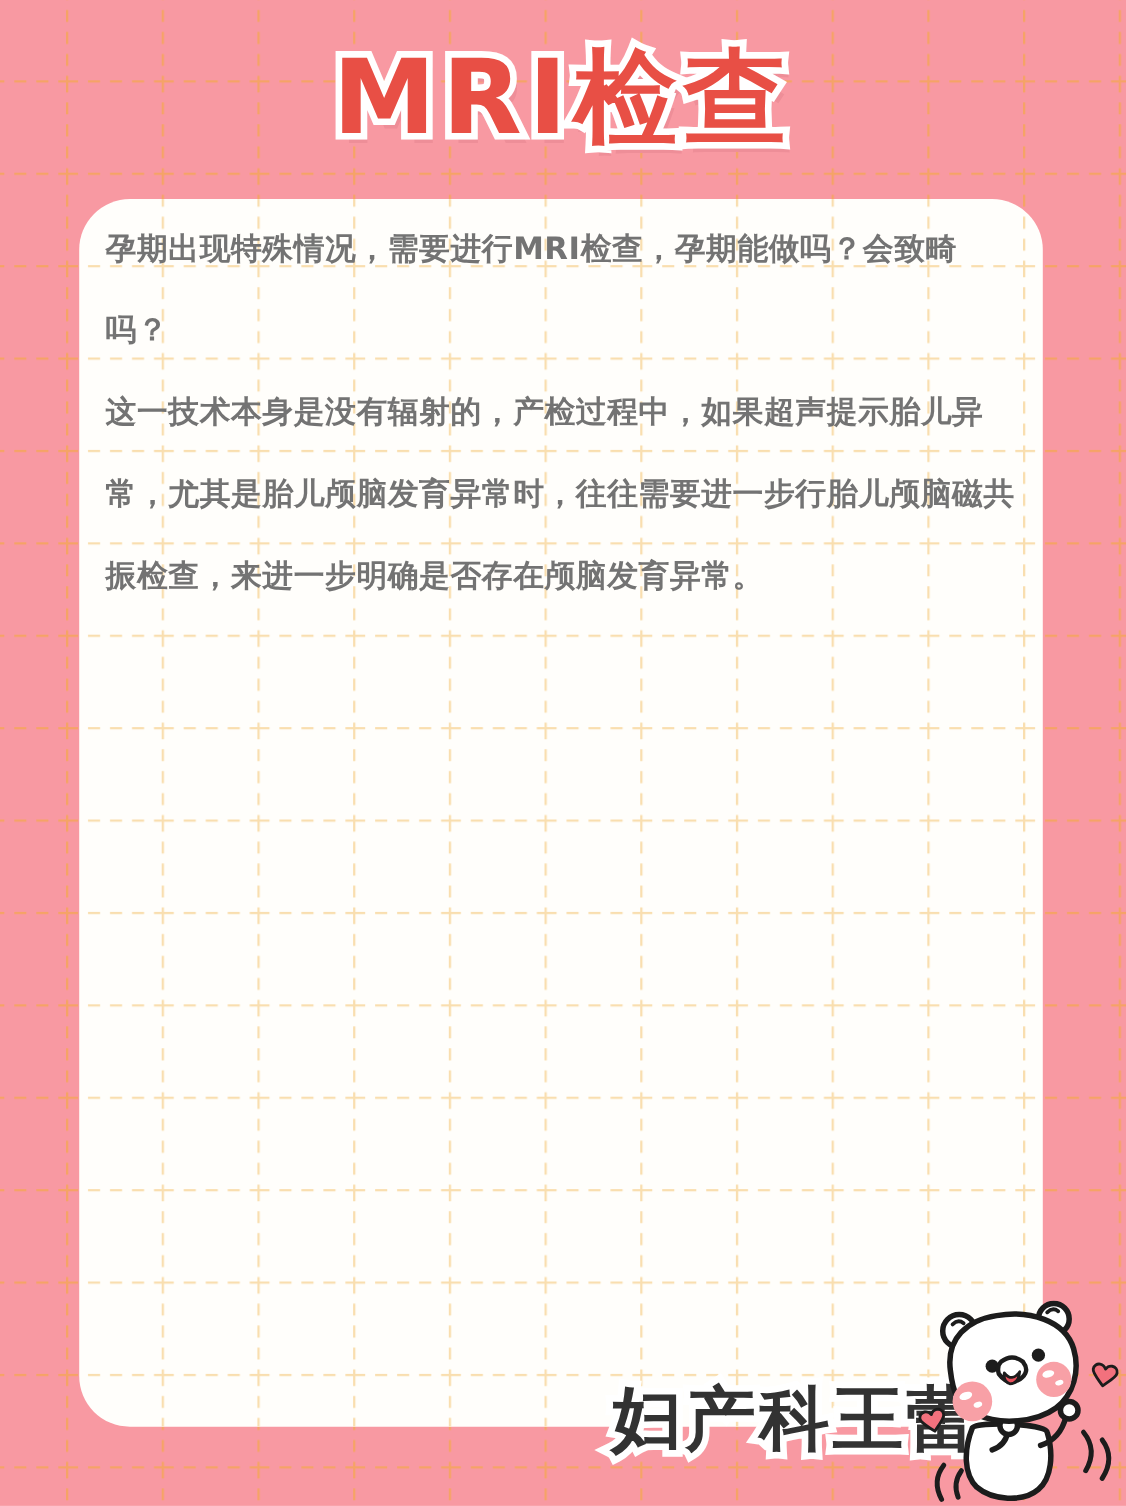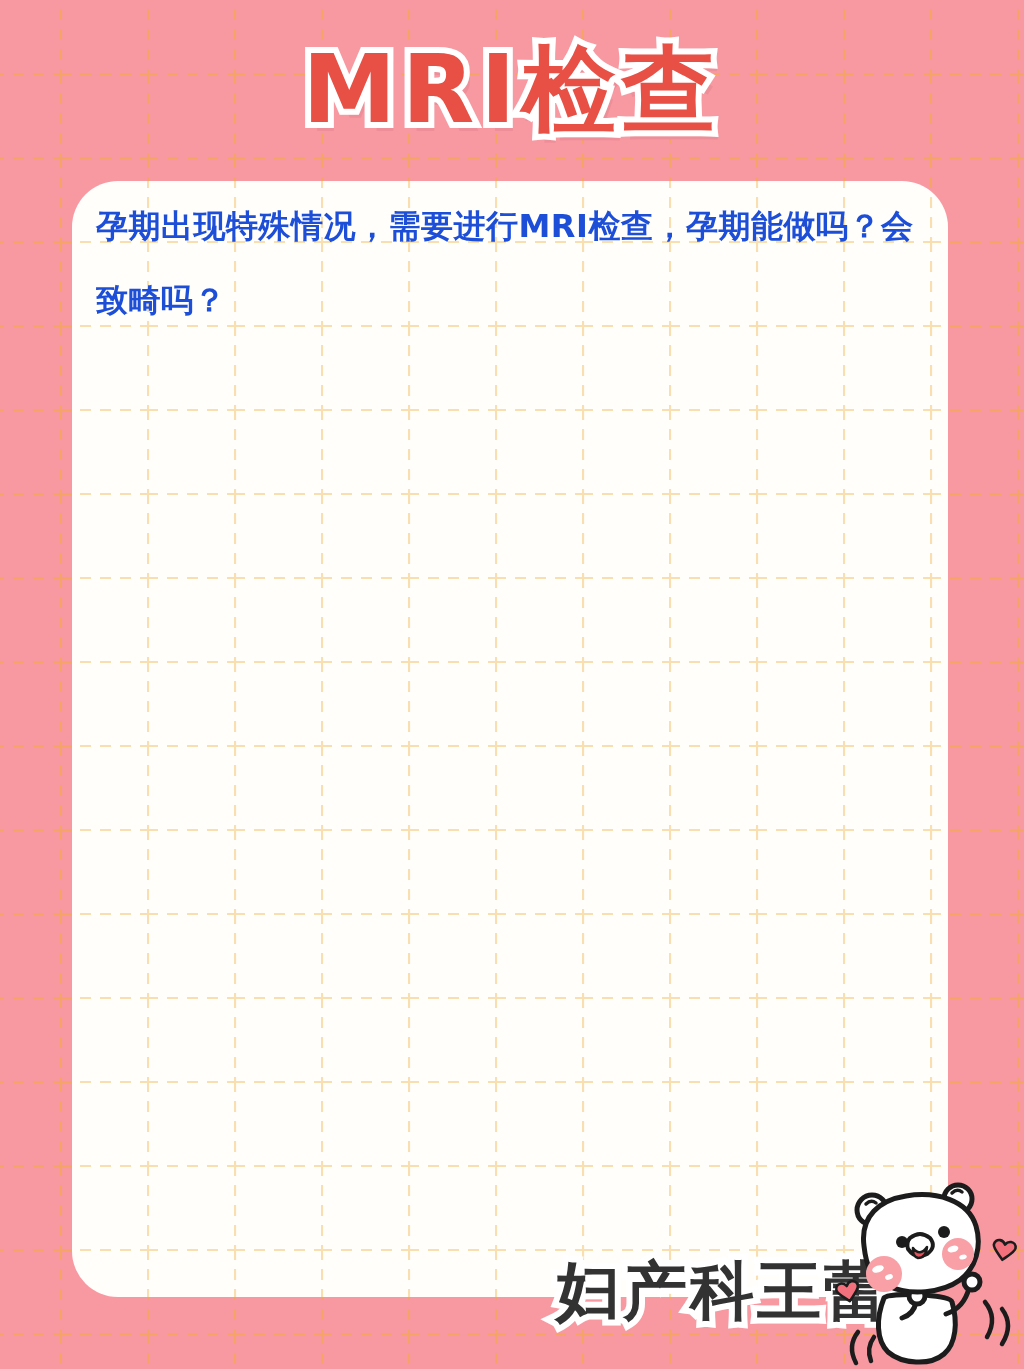--- a/index.html
+++ b/index.html
@@ -34,22 +34,22 @@
   
   .card{
     position:absolute;left:72px;top:181px;width:876px;height:1116px;
     background:#fffefb;border-radius:46px;z-index:1;
     overflow:hidden;
   }
   .card-grid{position:absolute;left:0;top:0;}
   .card-body{
     position:relative;
     padding:8px 24px 0 24px;
-    color:#1d4ed8;
-    font-size:32px;
+    color:#737373;
+    font-size:28px;
     line-height:74.4px;
     letter-spacing:0.5px;
     font-weight:bold;
   }
   .card-body p{margin:0;}
   
   .signature-wrap{
     position:absolute;left:556px;top:1250px;z-index:3;
     font-size:64px;font-weight:bold;letter-spacing:3px;line-height:1.3;
     white-space:nowrap;
@@ -88,20 +88,21 @@
     <svg class="card-grid" width="876" height="1116" aria-hidden="true">
       <defs>
         <pattern id="cardGrid" x="75" y="60" width="87" height="84" patternUnits="userSpaceOnUse">
           <path d="M0 1 H87 M1 0 V84" fill="none" stroke="#f8dcab" stroke-width="2.2" stroke-dasharray="11 9" opacity="0.95"></path>
         </pattern>
       </defs>
       <rect width="876" height="1116" fill="url(#cardGrid)"></rect>
     </svg>
     <div class="card-body">
       <p>孕期出现特殊情况，需要进行MRI检查，孕期能做吗？会致畸吗？</p>
+      <p>这一技术本身是没有辐射的，产检过程中，如果超声提示胎儿异常，尤其是胎儿颅脑发育异常时，往往需要进一步行胎儿颅脑磁共振检查，来进一步明确是否存在颅脑发育异常。</p>
     </div>
   </div>
 
   <div class="signature-wrap">
     <span class="sig-stroke">妇产科王蕾</span>
     <span class="sig-fill">妇产科王蕾</span>
   </div>
 
   <svg class="mascot" width="210" height="190" viewBox="0 0 210 190" aria-hidden="true">
 

